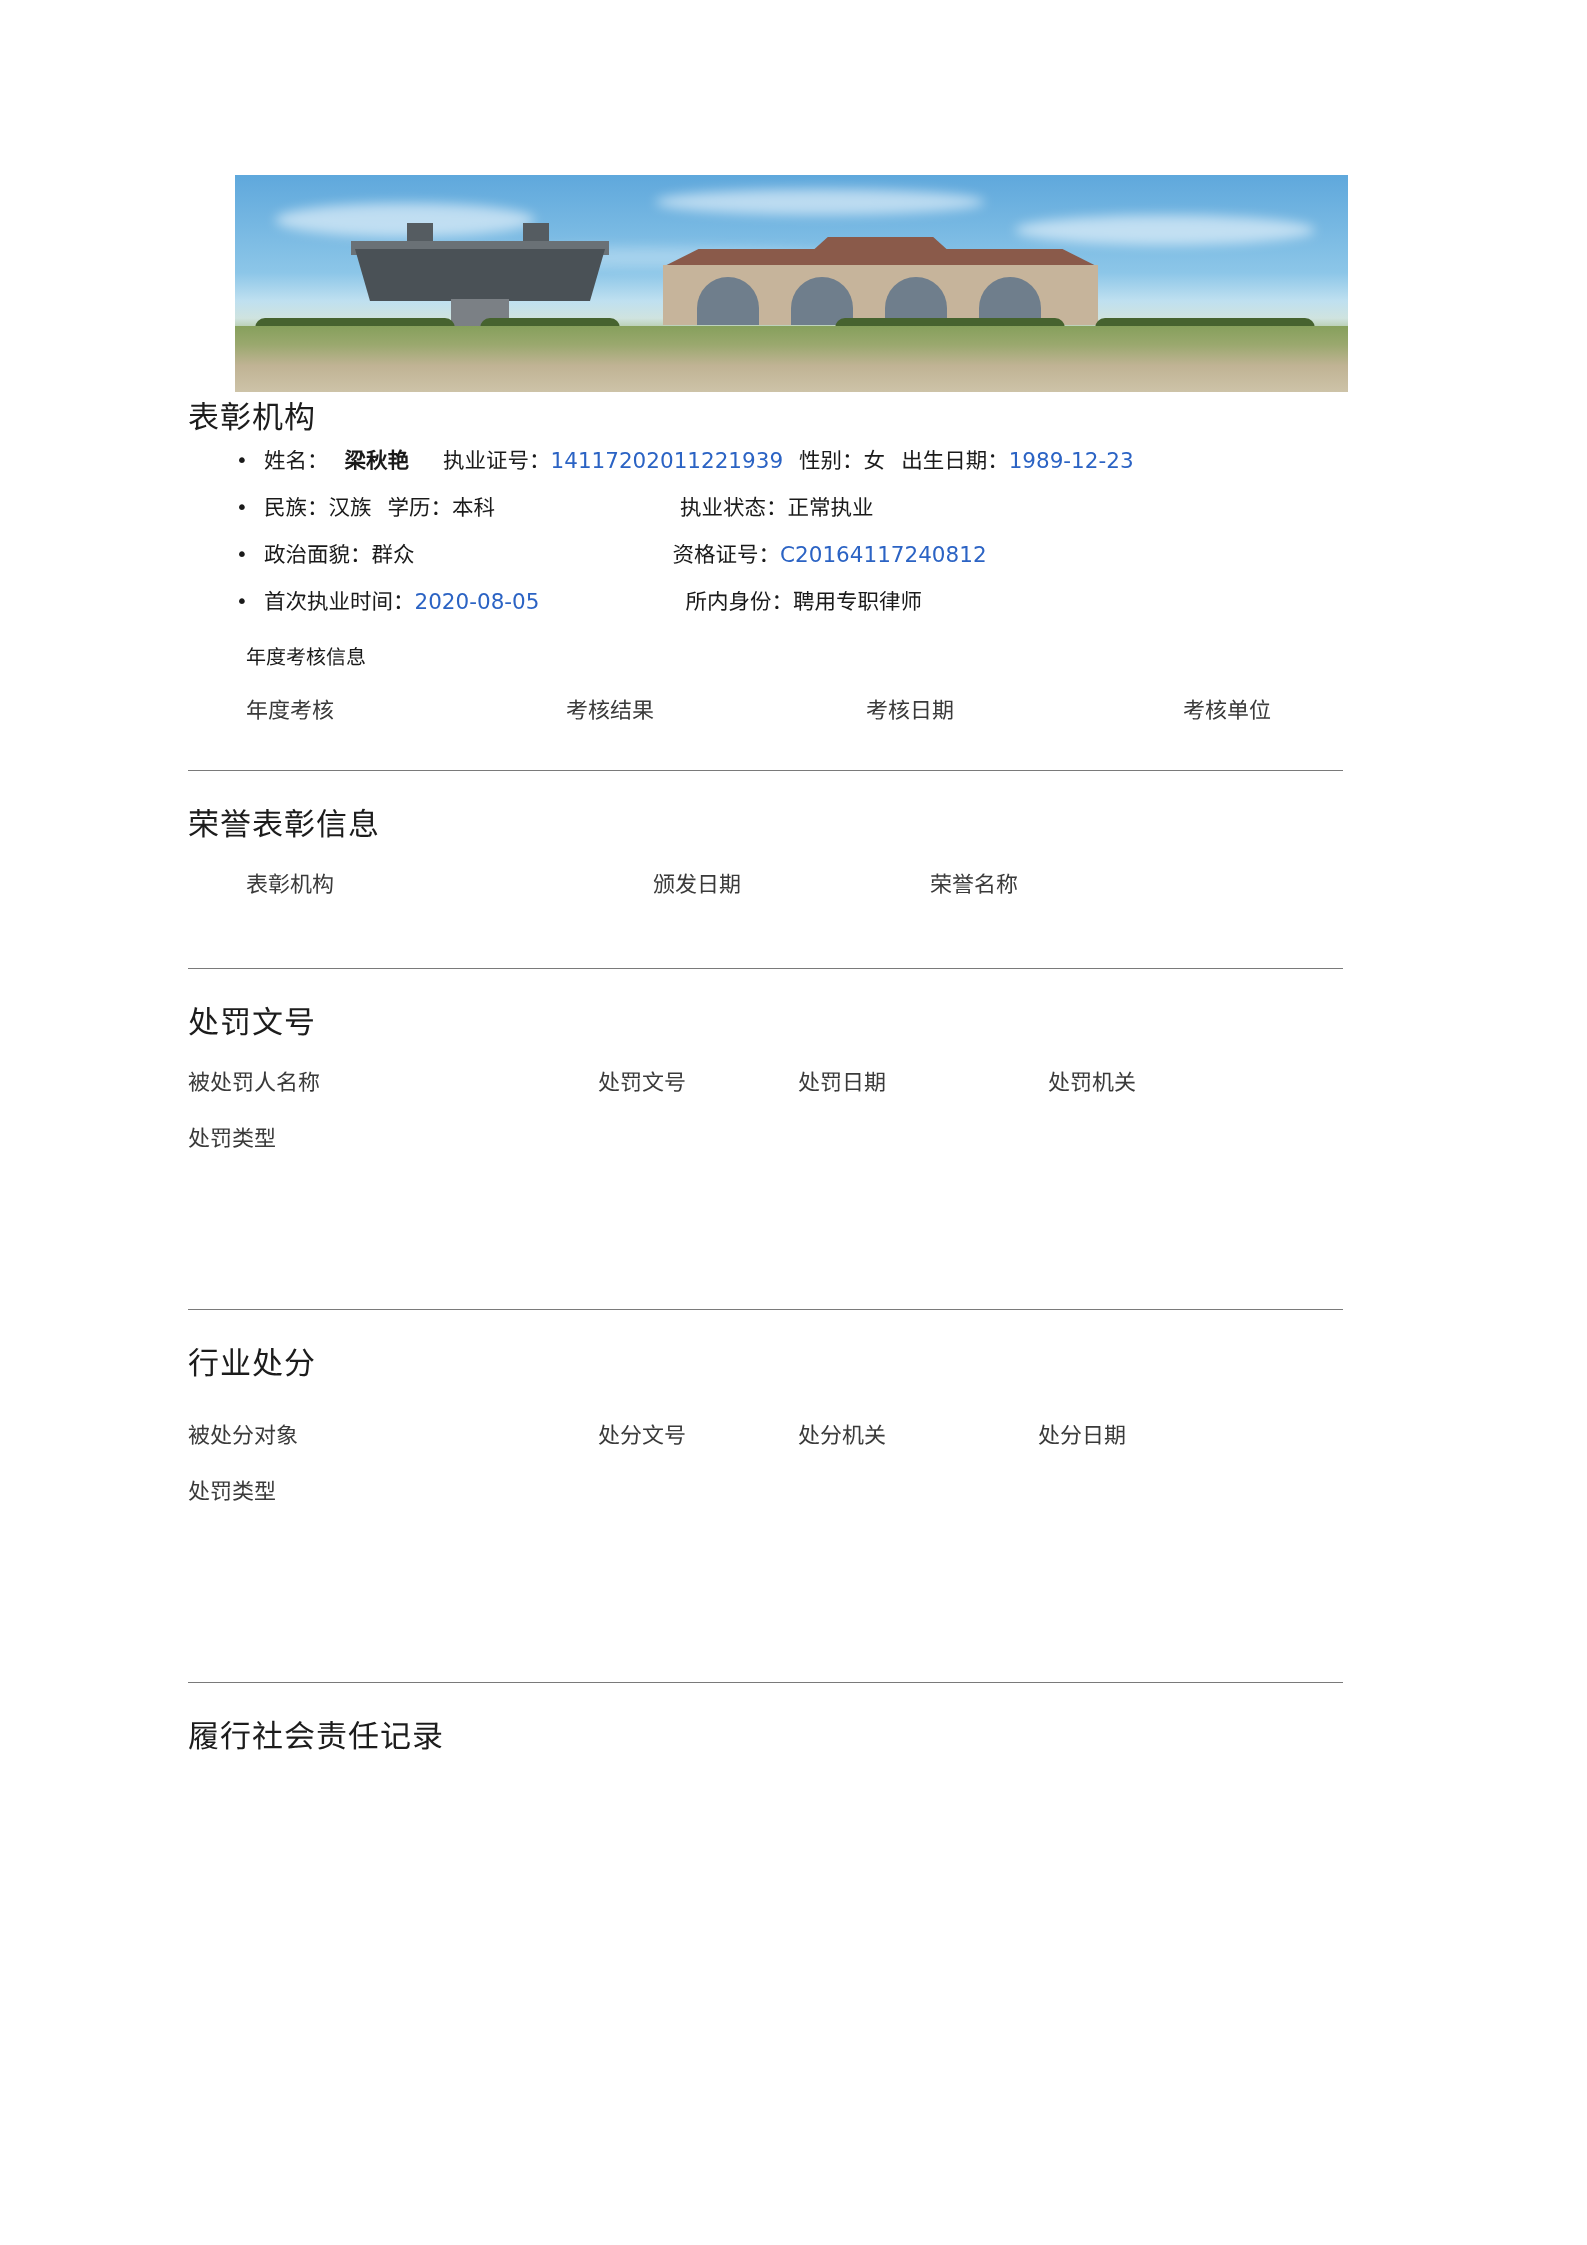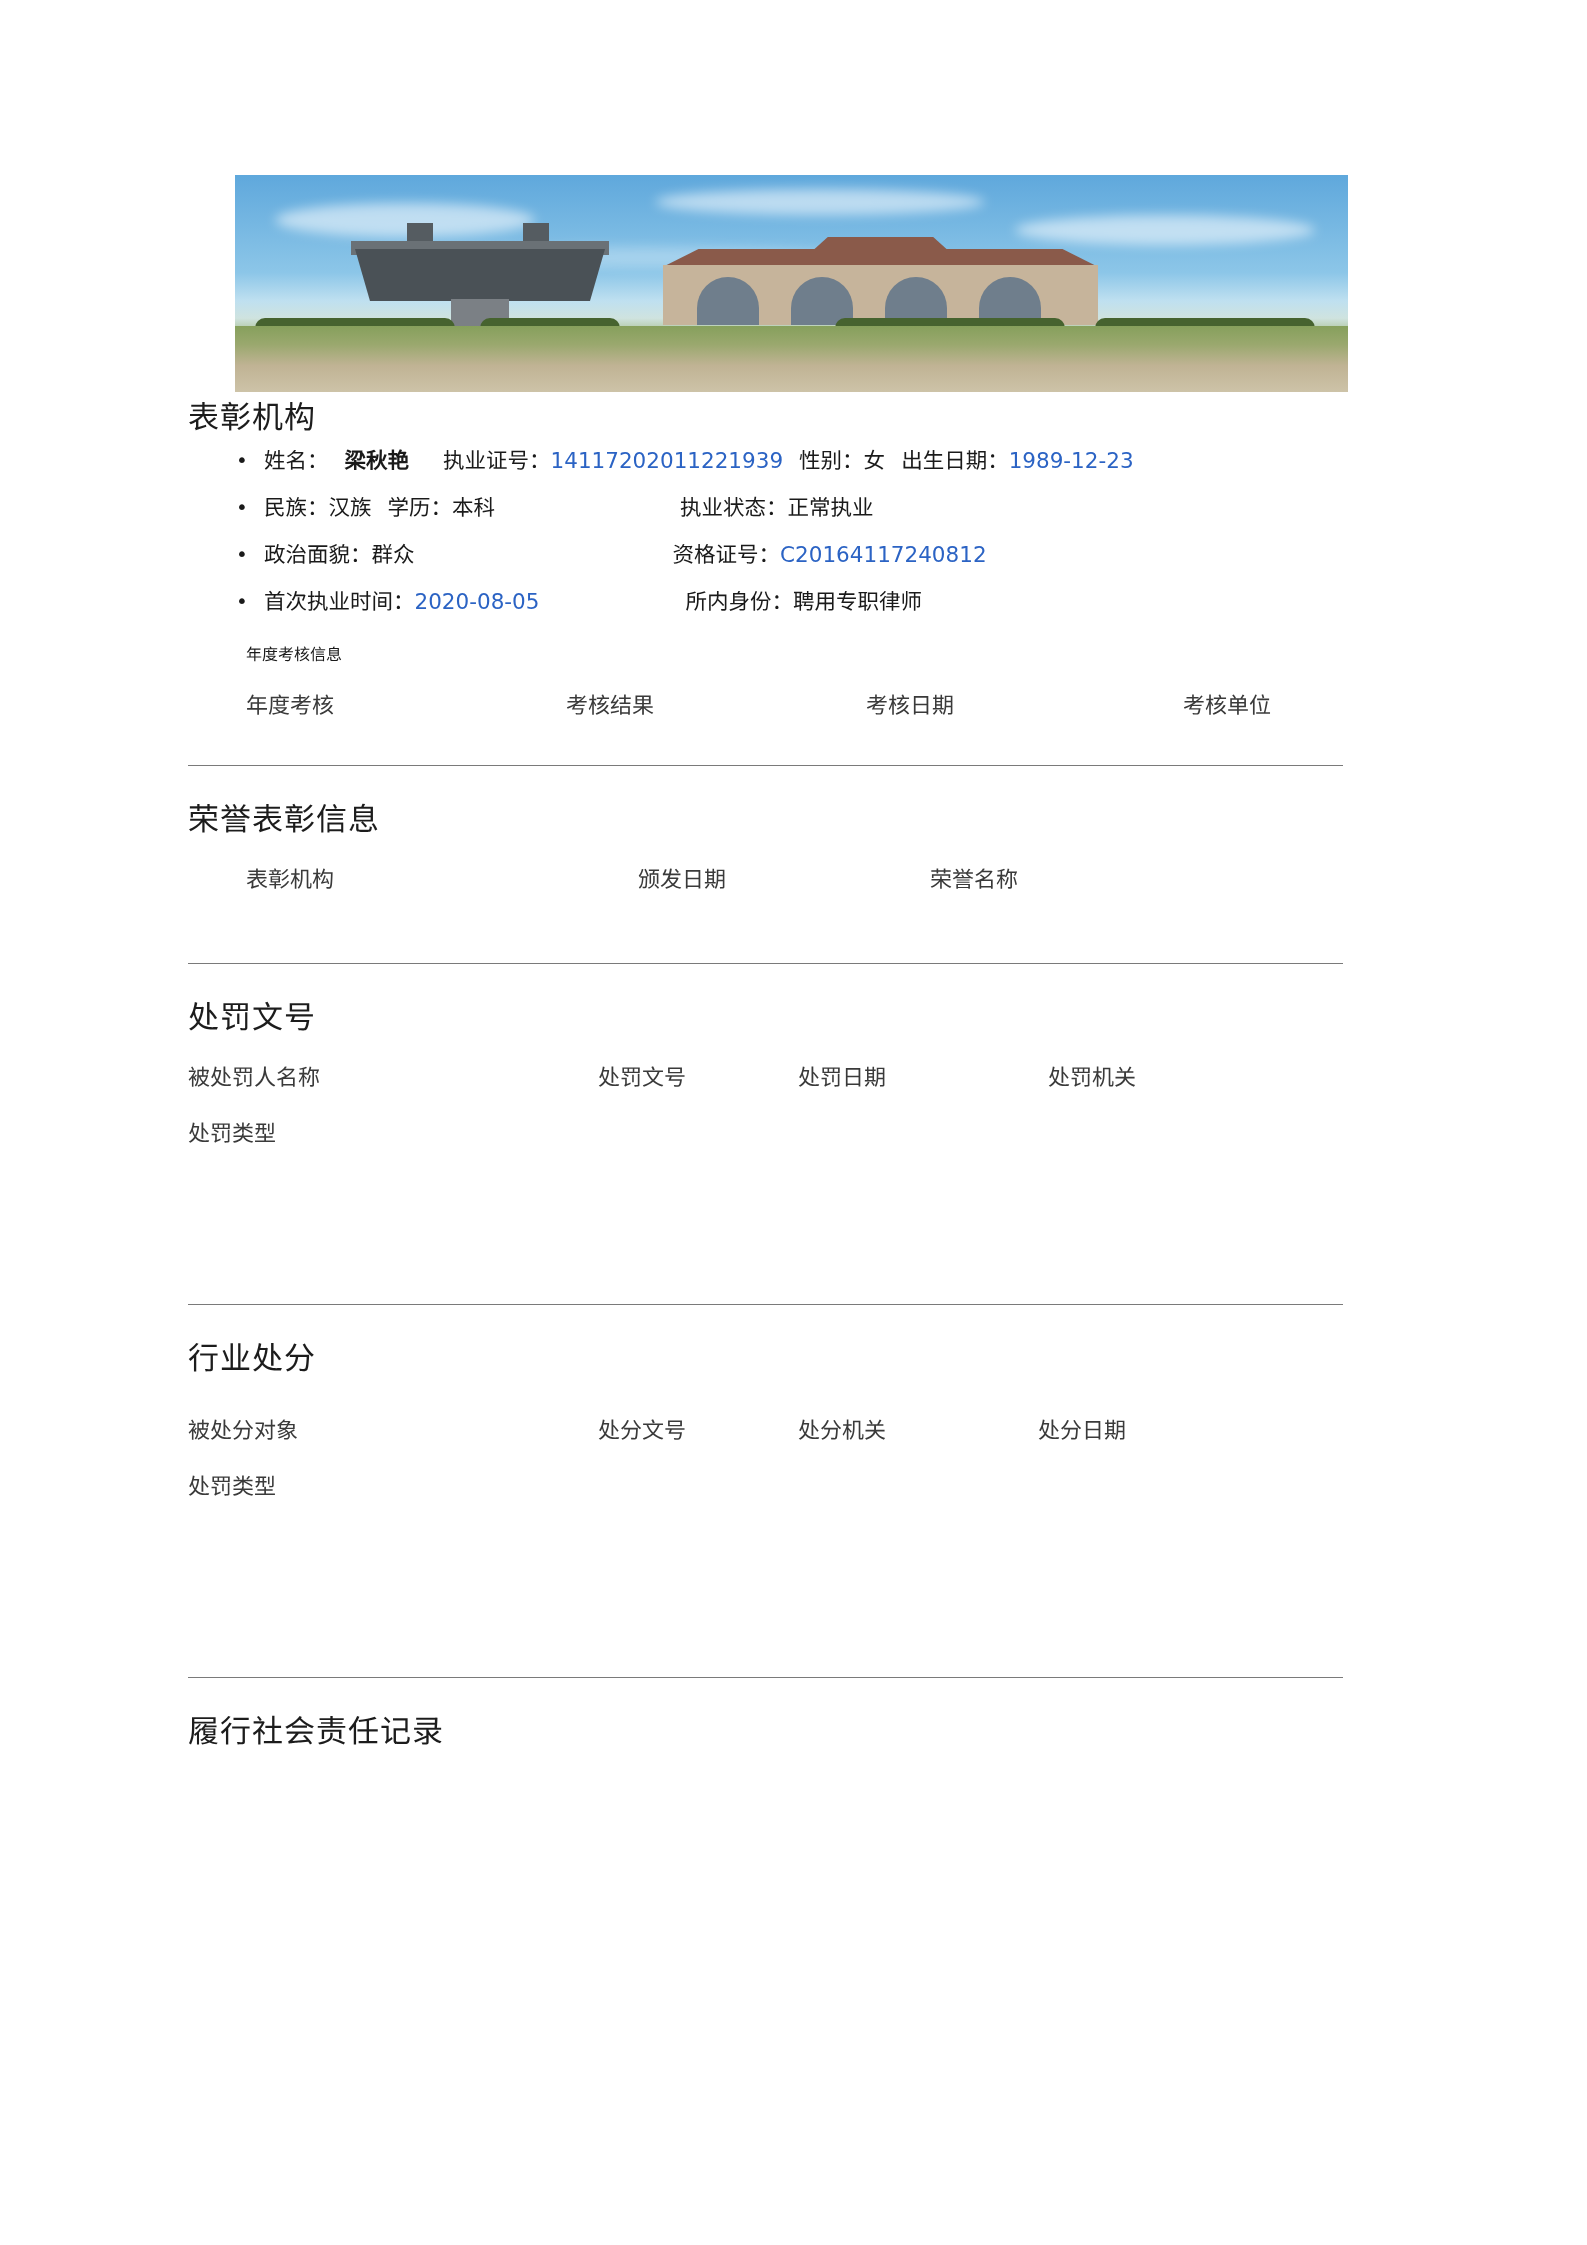--- a/index.html
+++ b/index.html
@@ -193,21 +193,21 @@
   }
   .lbl { color: #1a1a1a; margin-top: 8px; }
   .val-blue { color: #2b63c4; }
   .val-strong { font-weight: bold; }
   .gap-sm { display: inline-block; width: 16px; }
   .gap-md { display: inline-block; width: 34px; }
   .col2 { display: inline-block; }
 
   
   .sub-title {
-    font-size: 16px;
+    font-size: 20px;
     margin-left: 58px;
     margin-top: 16px;
     color: #1a1a1a;
   }
   .table-head {
     margin-top: 22px;
     font-size: 22px;
     color: #3a3a3a;
     position: relative;
     height: 34px;
@@ -292,21 +292,21 @@
         <span style="left:995px">考核单位</span>
       </div>
       <div class="table-body"></div>
       <hr class="hr">
     </div>
 
     <div class="section sec-head-pad">
       <h2 class="section-title">荣誉表彰信息</h2>
       <div class="table-head" style="">
         <span style="left:58px">表彰机构</span>
-        <span style="left:450px">颁发日期</span>
+        <span style="left:465px">颁发日期</span>
         <span style="left:742px">荣誉名称</span>
       </div>
       <div class="table-body" style="height:68px;"></div>
       <hr class="hr">
     </div>
 
     <div class="section sec-head-pad">
       <h2 class="section-title">处罚文号</h2>
       <div class="table-head" style="">
         <span style="left:0px">被处罚人名称</span>

